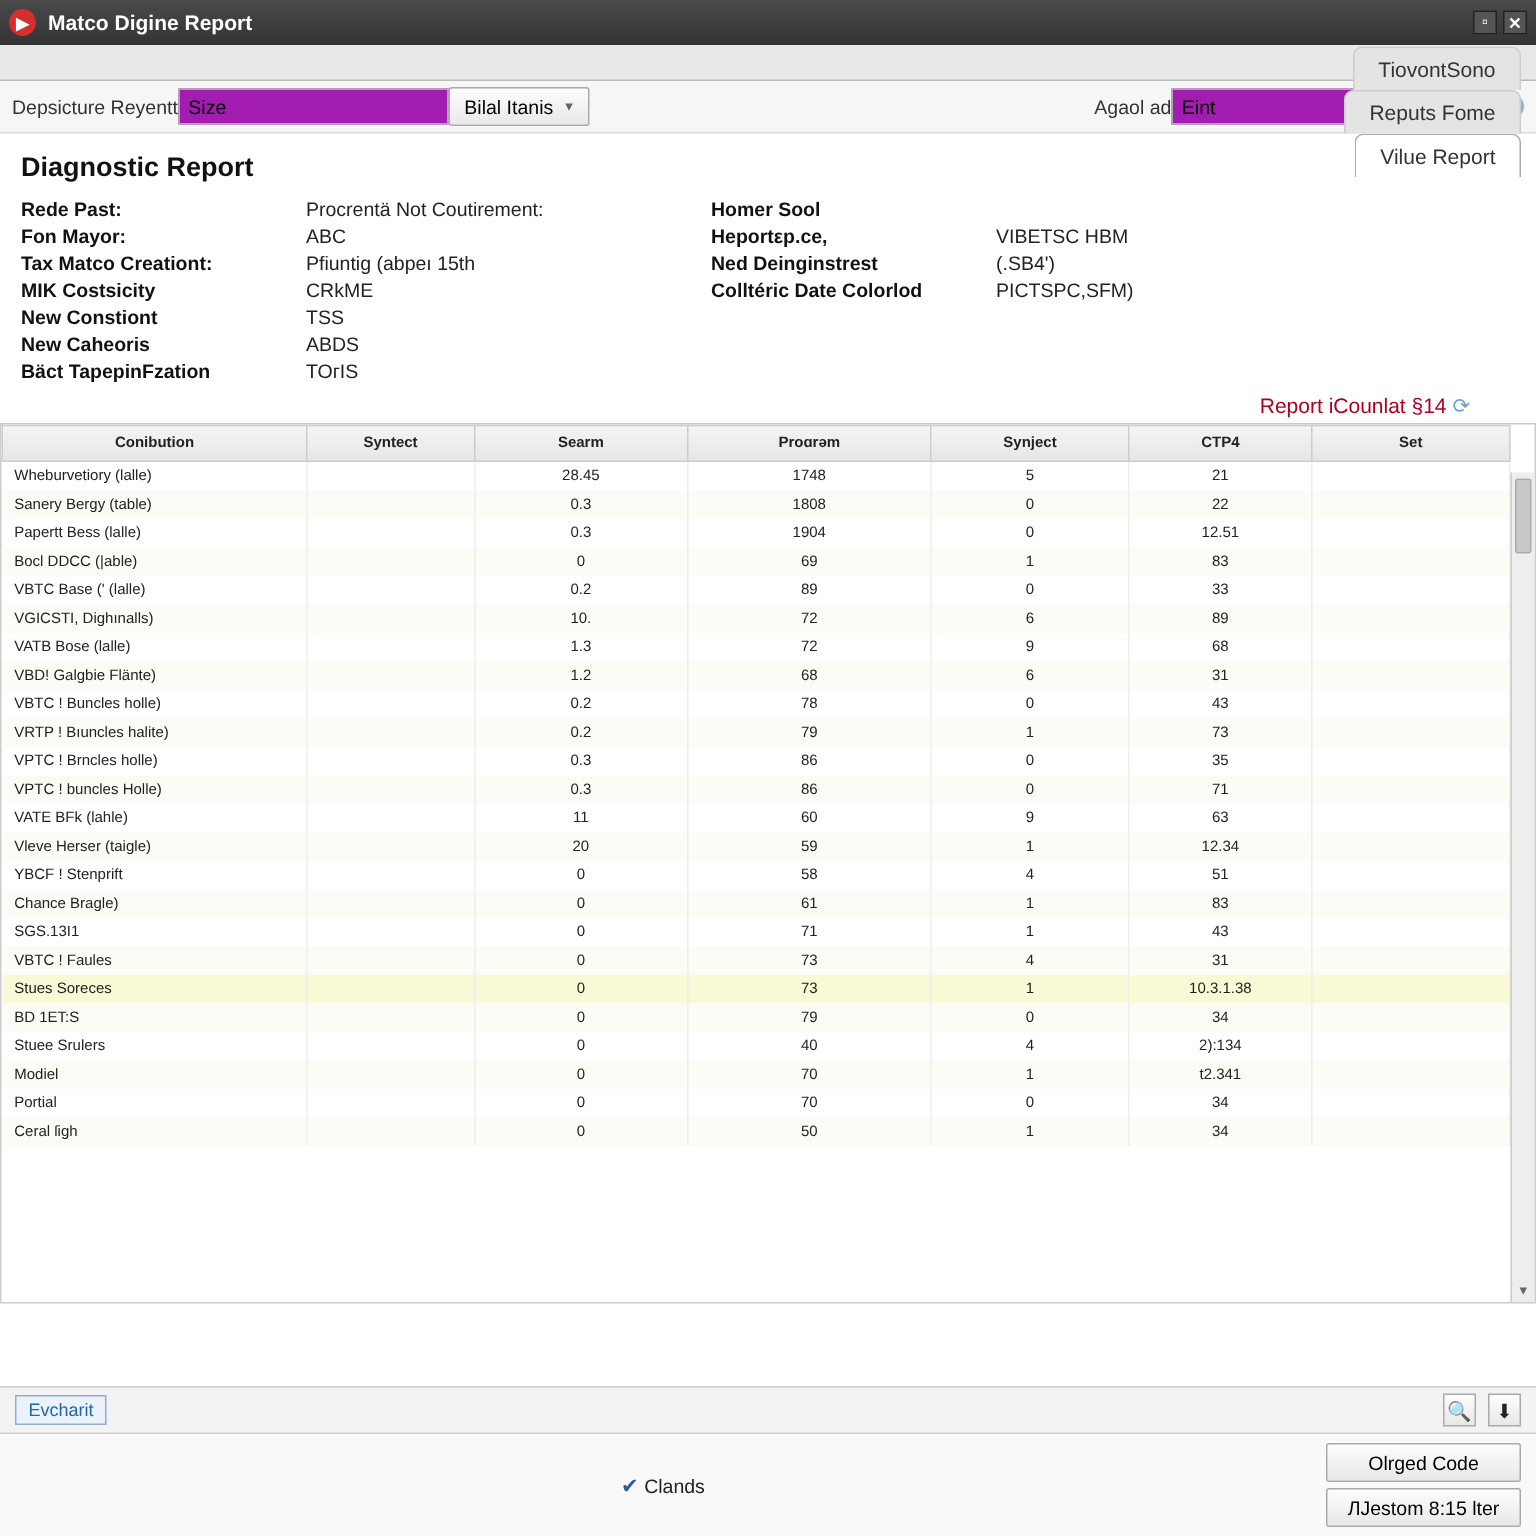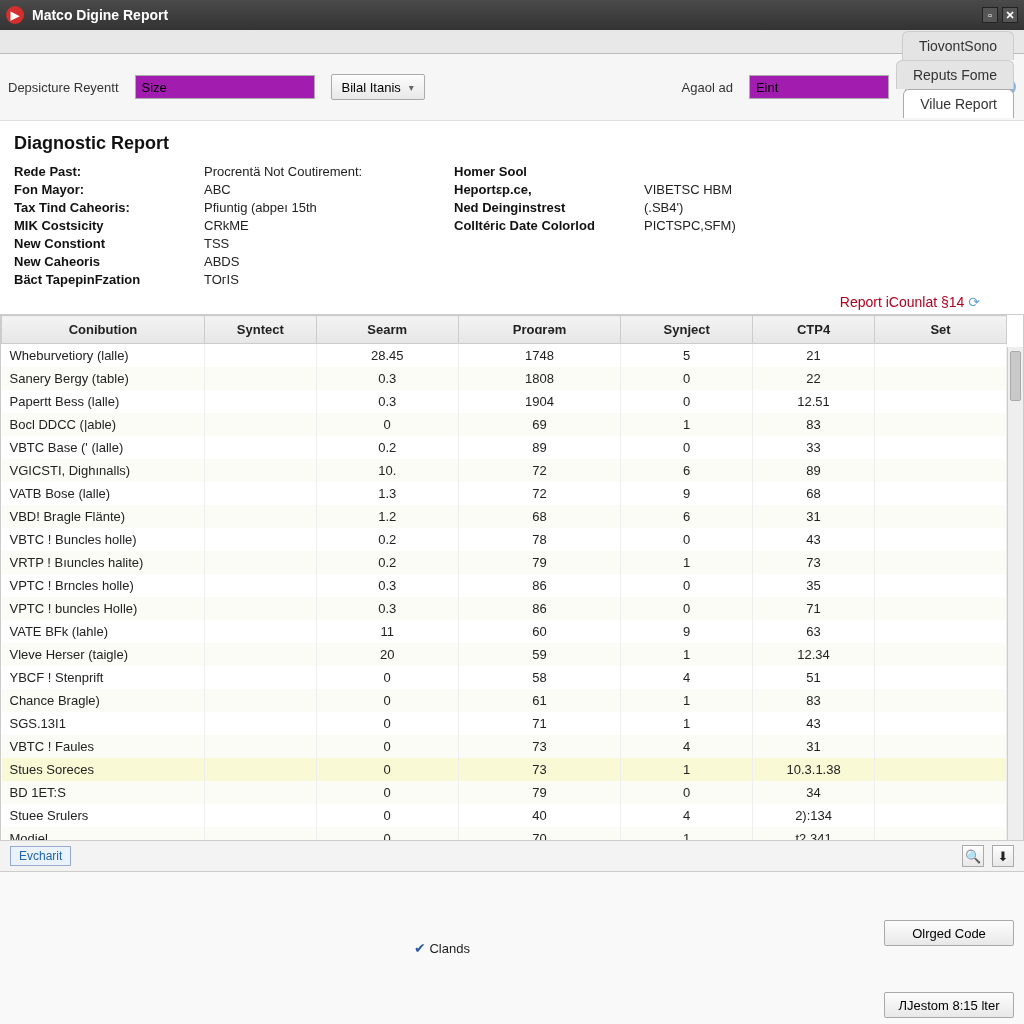--- a/index.html
+++ b/index.html
@@ -66,24 +66,24 @@
   }
   .tab.active {
     background: #fff;
     border-color: #aaa;
     font-weight: normal;
     z-index: 2;
   }
   .toolbar {
     display: flex;
     align-items: center;
-    padding: 20px 8px;
+    padding: 4px 8px;
     background: #f6f6f6;
     border-bottom: 1px solid #ddd;
-    gap: 16px;
+    gap: 0;
     font-size: 13px;
   }
   .toolbar label { color: #333; }
   .txt {
     height: 24px;
     border: 1px solid #aaa;
     padding: 2px 6px;
     font-size: 13px;
     background: #a21caf;
   }
@@ -109,41 +109,41 @@
   .report-body {
     padding: 8px 14px 0 14px;
   }
   h2.report-title {
     margin: 4px 0 10px 0;
     font-size: 18px;
     color: #111;
   }
   .meta {
     display: flex;
-    gap: 40px;
+    gap: 60px;
   }
   .meta-col { min-width: 400px; }
   .meta-row { display: flex; margin-bottom: 3px; }
   .meta-label { width: 190px; font-weight: bold; color: #111; }
   .meta-val { color: #222; }
   .report-count {
     text-align: right;
     color: #b00020;
     font-size: 14px;
     padding: 4px 30px 2px 0;
   }
   .grid-wrap {
     position: relative;
     margin-top: 2px;
     border: 1px solid #ccc;
   }
   table.grid {
     width: 1006px;
     border-collapse: collapse;
-    font-size: 13px;
+    font-size: 10px;
   }
   .grid th {
     background: linear-gradient(#f4f4f4,#e6e6e6);
     border: 1px solid #ccc;
     padding: 6px 8px;
     text-align: center;
     font-weight: bold;
     color: #222;
   }
   .grid td {
@@ -205,21 +205,21 @@
   }
   .footer .row2 {
     border-top: 1px solid #ccc;
     display:flex; align-items:center;
     padding: 6px 10px;
     background: #f9f9f9;
     gap: 10px;
   }
   .footer .check { color: #2a5aa0; font-size: 14px; }
   .footer .right { margin-left: auto; display:flex; flex-direction:column; gap:4px; }
-  .footer .right .btn { width: 130px; justify-content:center;margin-top:42px; }
+  .footer .right .btn { width: 130px; justify-content:center; }
   .grid-container {
     height: 585px;
     overflow: hidden;
     position: relative;
   }
   
   .c0{width:200px}.c1{width:110px}.c2{width:140px}.c3{width:160px}.c4{width:130px}.c5{width:120px}.c6{width:130px}
 </style>
 </head>
 <body>
@@ -255,21 +255,21 @@
     <div class="meta-col" id="meta-left">
         <div class="meta-row">
           <div class="meta-label" style="font-weight: bold;">Rede Past:</div>
           <div class="meta-val">Procrentä Not Coutirement:</div>
         </div>
         <div class="meta-row">
           <div class="meta-label" style="font-weight: bold;">Fon Mayor:</div>
           <div class="meta-val">ABC</div>
         </div>
         <div class="meta-row">
-          <div class="meta-label" style="font-weight: bold;">Tax Tind Caheoris:</div>
+          <div class="meta-label" style="font-weight: bold;">Tax Matco Creationt:</div>
           <div class="meta-val">Pfiuntig (abpeı 15th</div>
         </div>
         <div class="meta-row">
           <div class="meta-label" style="font-weight: bold;">MIK Costsicity</div>
           <div class="meta-val">CRkME</div>
         </div>
         <div class="meta-row">
           <div class="meta-label" style="font-weight: bold;">New Constiont</div>
           <div class="meta-val">TSS</div>
         </div>
@@ -379,21 +379,21 @@
           <tr>
             <td class="txt-l c0">VATB  Bose (lalle)</td>
             <td class="txt-c c1"></td>
             <td class="txt-c c2">1.3</td>
             <td class="txt-c c3">72</td>
             <td class="txt-c c4">9</td>
             <td class="txt-c c5">68</td>
             <td class="txt-c c6"></td>
           </tr>
           <tr>
-            <td class="txt-l c0">VBD! Bragle Flänte)</td>
+            <td class="txt-l c0">VBD! Galgbie Flänte)</td>
             <td class="txt-c c1"></td>
             <td class="txt-c c2">1.2</td>
             <td class="txt-c c3">68</td>
             <td class="txt-c c4">6</td>
             <td class="txt-c c5">31</td>
             <td class="txt-c c6"></td>
           </tr>
           <tr>
             <td class="txt-l c0">VBTC ! Buncles holle)</td>
             <td class="txt-c c1"></td>

